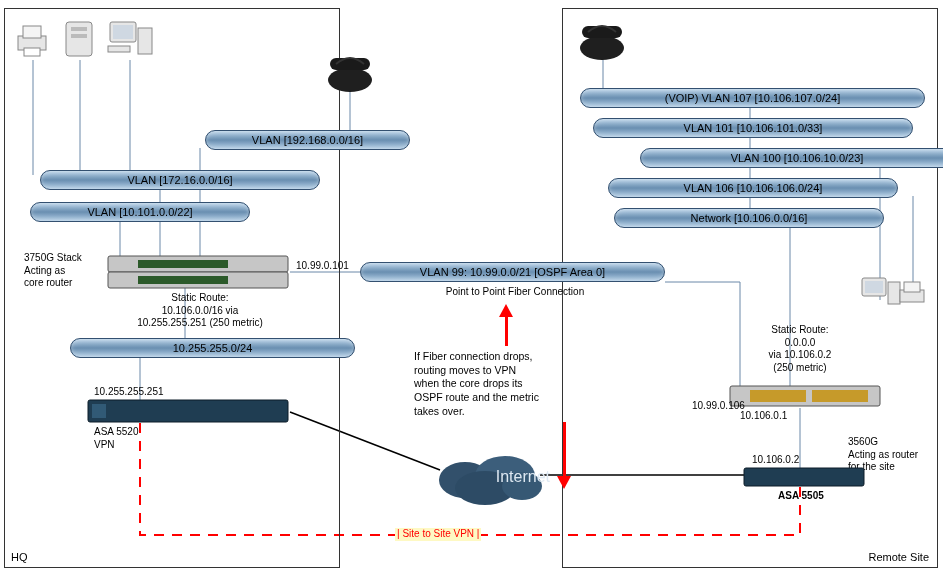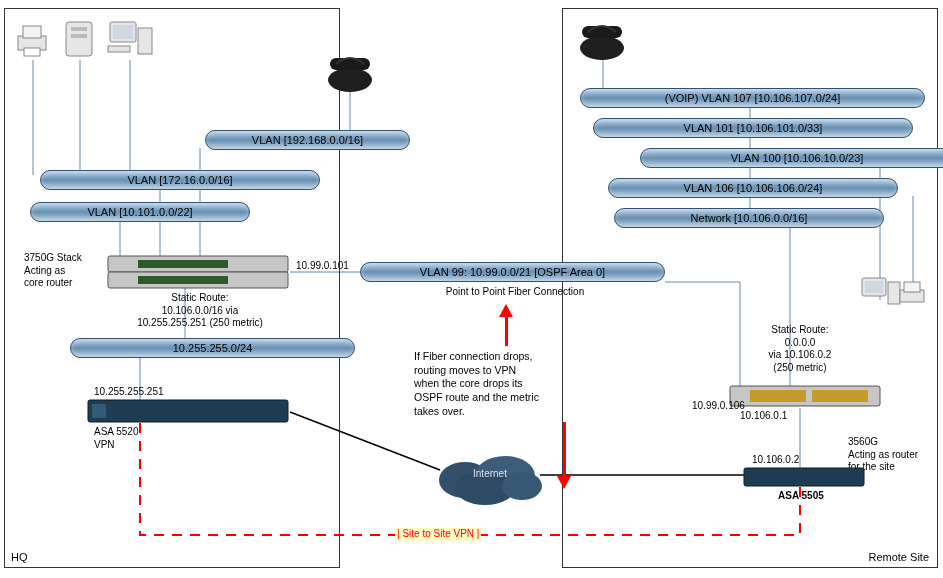--- a/index.html
+++ b/index.html
@@ -55,22 +55,22 @@
   .internet-cloud {
     position: absolute;
     width: 120px;
     height: 70px;
   }
   .internet-cloud .txt {
     position: absolute;
     top: 28px;
     left: 0;
     width: 100%;
-    text-align: center;
-    font-size: 10px;
+    text-align: right;
+    font-size: 16px;
     color: #dde8f2;
   }
   .arrow-up, .arrow-down {
     position: absolute;
     width: 0; height: 0;
     border-left: 7px solid transparent;
     border-right: 7px solid transparent;
   }
   .arrow-up { border-bottom: 13px solid #f00; }
   .arrow-down { border-top: 13px solid #f00; }

